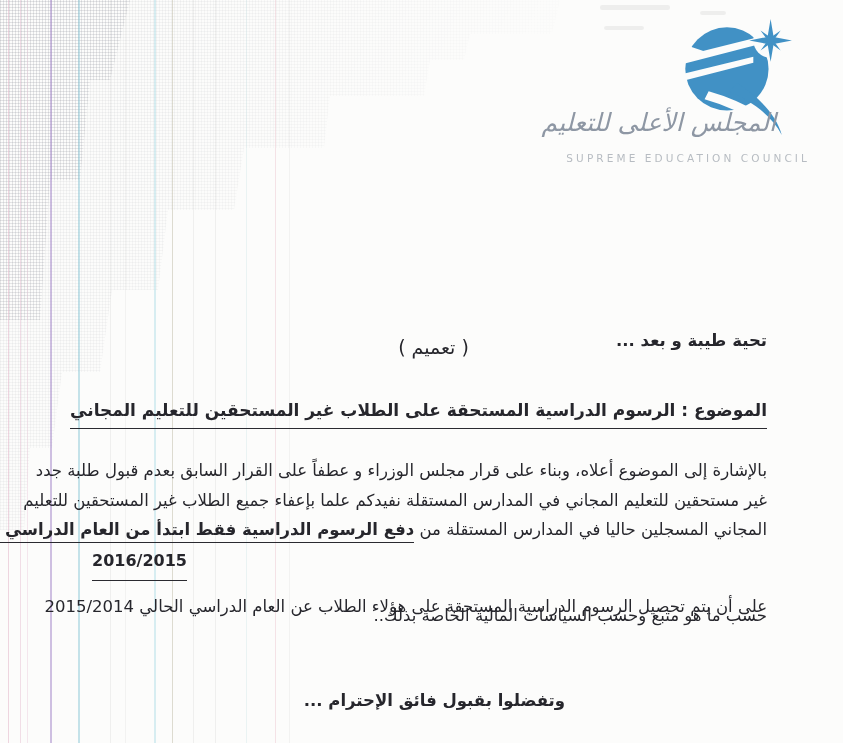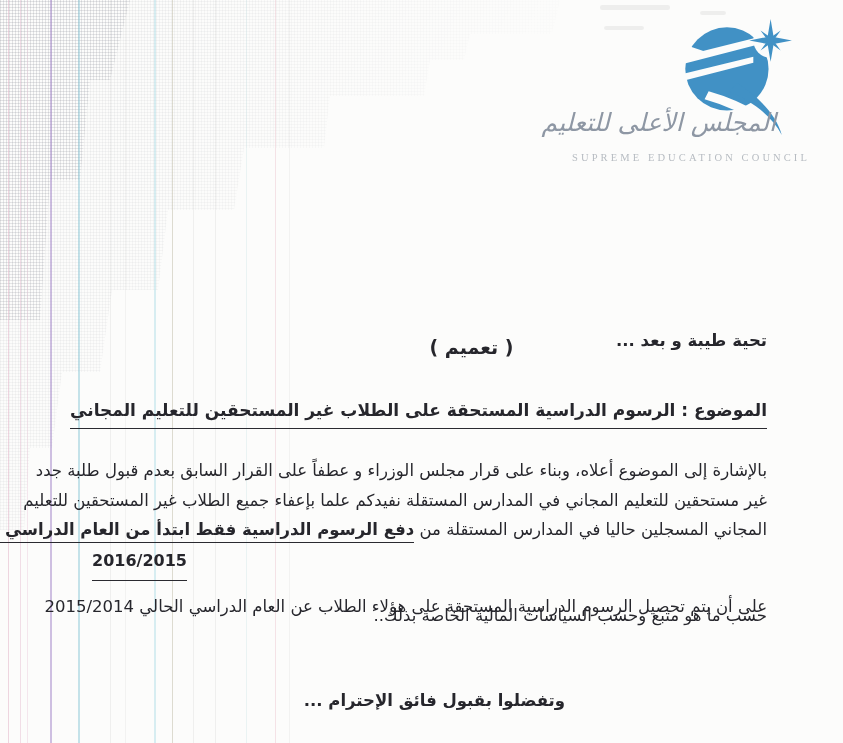--- a/index.html
+++ b/index.html
@@ -29,27 +29,27 @@
   .vline{position:absolute;top:0;bottom:0;width:1px;}
   .hstreak{position:absolute;border-radius:2px;background:rgba(0,0,0,.055);}
   
   .logo-wrap{position:absolute;top:12px;left:652px;width:160px;height:130px;}
   .logo-ar{
     position:absolute;top:96px;right:36px;direction:rtl;
     font-size:25px;font-weight:500;color:#8e97a4;white-space:nowrap;font-style:italic;
   }
   .logo-en{
     position:absolute;top:140px;right:2px;
-    font-size:10.5px;letter-spacing:3.1px;color:#b7bcc2;white-space:nowrap;font-family:Liberation Serif, serif;
+    font-size:10.5px;letter-spacing:3.1px;color:#b7bcc2;white-space:nowrap;
   }
   
   .ar{position:absolute;direction:rtl;white-space:nowrap;}
   .addressee{top:214px;right:76px;font-size:17.5px;font-weight:600;}
   .greeting{top:283px;right:76px;font-size:16.5px;font-weight:700;margin-top:48px;}
-  .taameem{top:336px;left:50%;transform:translateX(calc(-50% + 12px));font-size:19px;font-weight:700;margin-left:38px;}
+  .taameem{top:336px;left:50%;transform:translateX(calc(-50% + 12px));font-size:19px;font-weight:400;}
   .subject{top:400px;right:76px;font-size:17px;font-weight:700;}
   .subject span{border-bottom:1.6px solid #2a2a30;padding-bottom:8px;}
   .bodyline{font-size:16.5px;right:76px;}
   .l1{top:461px;}
   .l2{top:491px;}
   .l3{top:520px;}
   .l3 .ul{border-bottom:1.7px solid #2a2a30;padding-bottom:3px;font-weight:600;}
   .year{top:551px;left:92px;direction:ltr;font-size:16px;font-weight:700;
         border-bottom:1.7px solid #2a2a30;padding-bottom:10px;}
   .l5{top:597px;text-align:center;}

